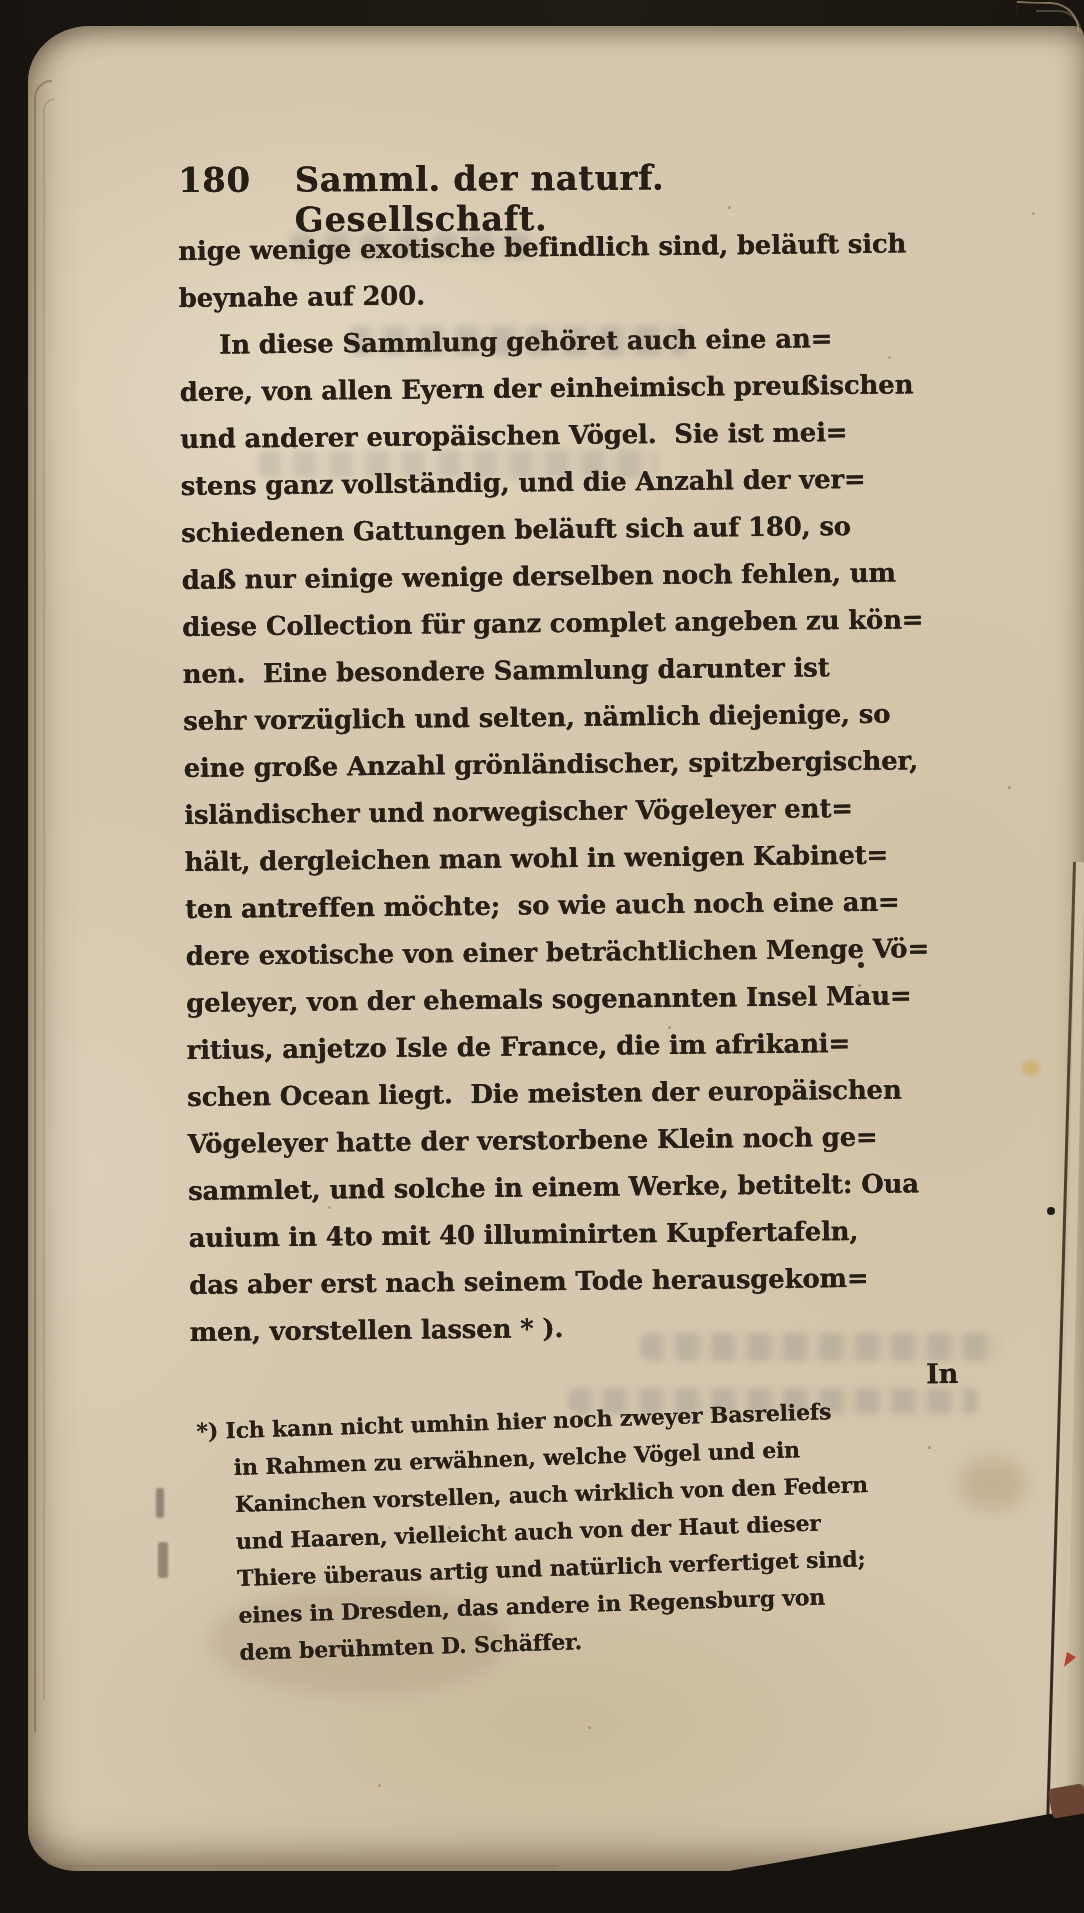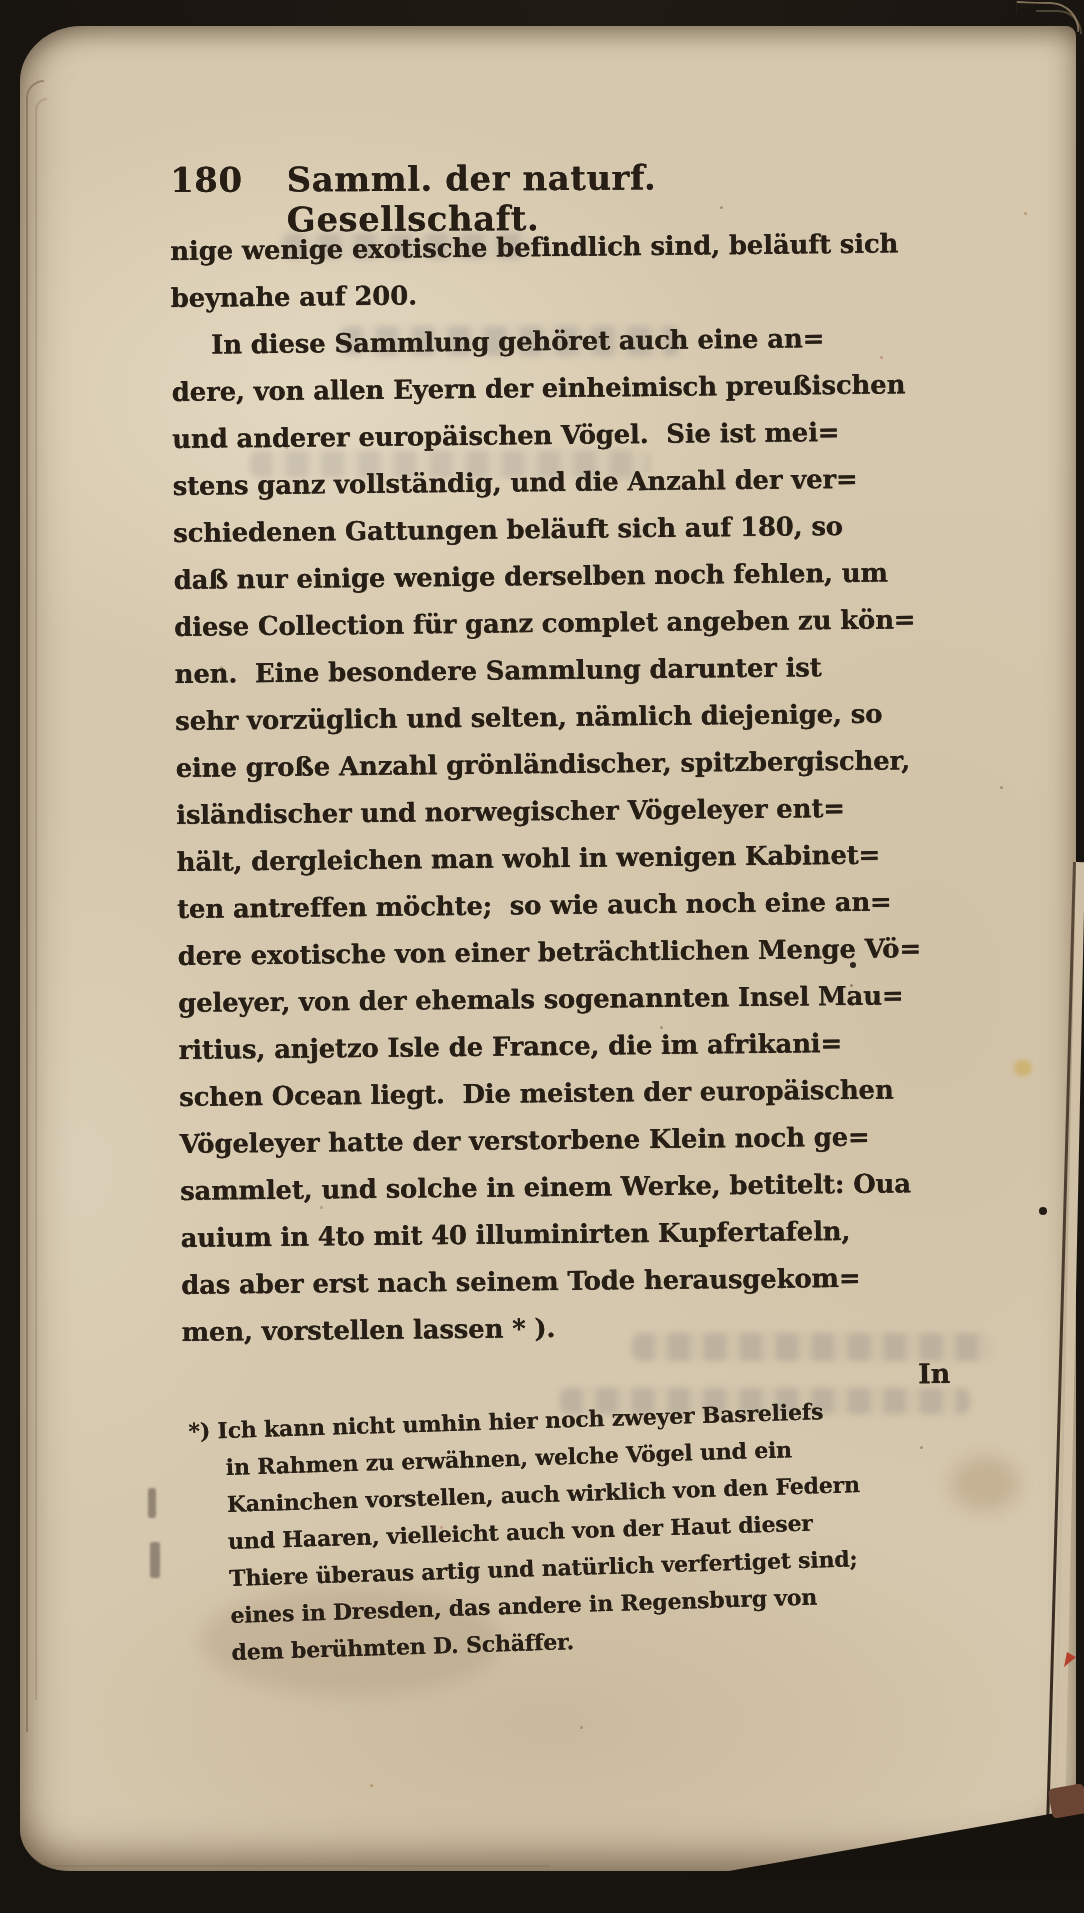--- a/index.html
+++ b/index.html
@@ -5,21 +5,21 @@
   html,body{margin:0;padding:0;background:#000;}
   .scene{
     position:relative;width:1084px;height:1913px;overflow:hidden;
     background:
       radial-gradient(ellipse 900px 500px at 55% 0%, rgba(60,50,40,.25), transparent 70%),
       #17130e;
     font-family:"DejaVu Serif", serif;
   }
   
   .paper{
-    position:absolute;left:20px;top:26px;width:1056px;height:1845px;
+    position:absolute;left:28px;top:26px;width:1056px;height:1845px;
     border-radius:62px 10px 120px 48px / 56px 10px 64px 42px;
     background-color:#d6c8ae;
     background-image:
       radial-gradient(ellipse 620px 420px at 28% 20%, rgba(238,229,208,.55), transparent 70%),
       radial-gradient(ellipse 520px 740px at 86% 52%, rgba(203,188,158,.5), transparent 75%),
       radial-gradient(ellipse 720px 320px at 50% 92%, rgba(189,171,139,.5), transparent 75%),
       radial-gradient(ellipse 320px 520px at 6% 62%, rgba(224,214,192,.5), transparent 70%);
     box-shadow:
       inset 0 18px 26px -12px rgba(60,45,30,.55),
       inset 0 -34px 38px -18px rgba(72,52,32,.5),

